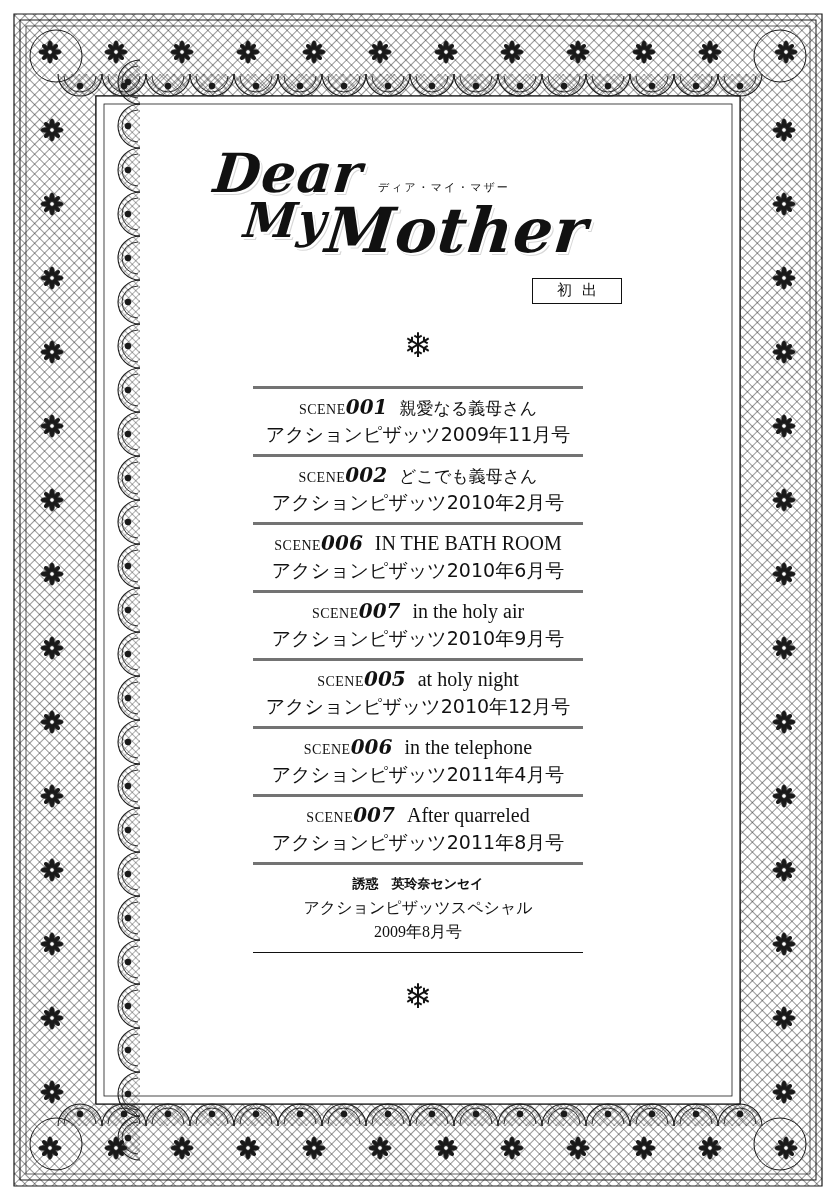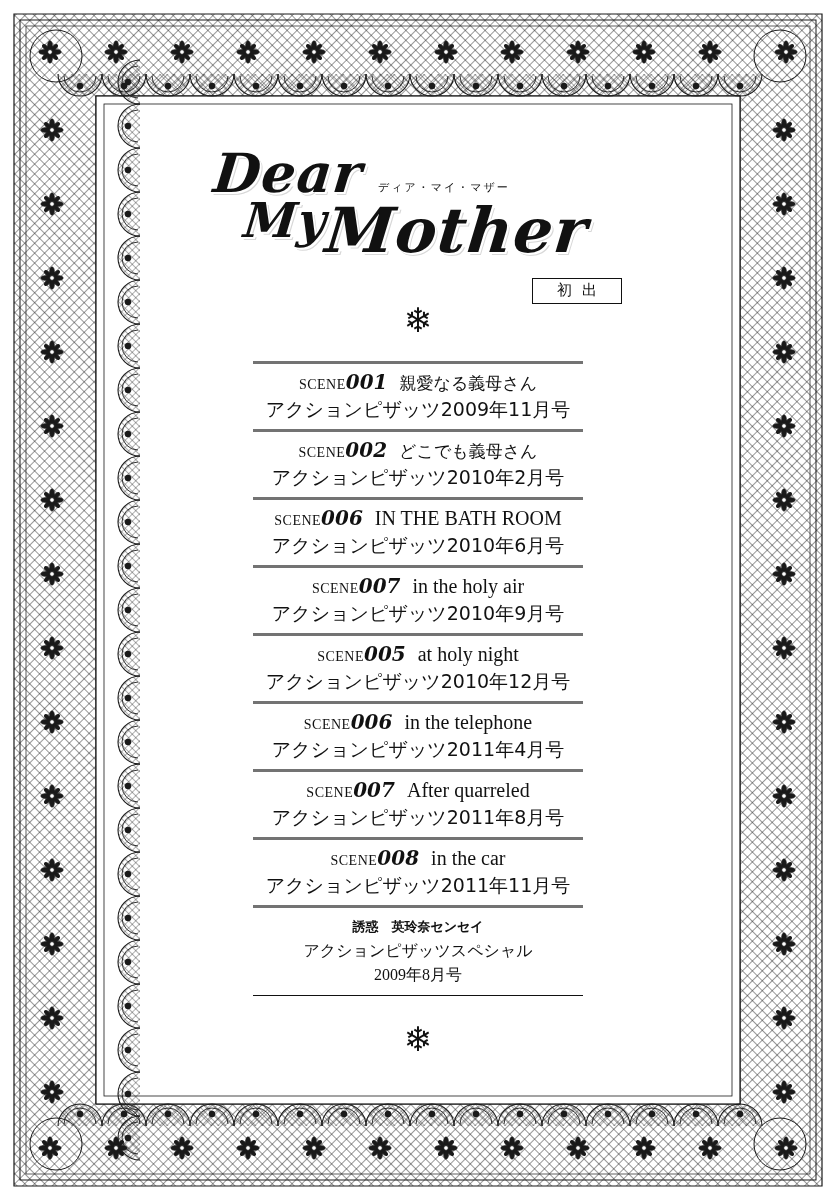--- a/index.html
+++ b/index.html
@@ -461,26 +461,20 @@
         <div class="scene-line2">アクションピザッツ2011年4月号</div>
       </div>
 
       <div class="scene-item">
         <div class="scene-line1">
           <span class="scene-label">SCENE</span><span class="scene-num">007</span><span class="scene-title">After quarreled</span>
         </div>
         <div class="scene-line2">アクションピザッツ2011年8月号</div>
       </div>
 
-      <div class="scene-item">
-        <div class="scene-line1">
-          <span class="scene-label">SCENE</span><span class="scene-num">008</span><span class="scene-title">in the car</span>
-        </div>
-        <div class="scene-line2">アクションピザッツ2011年11月号</div>
-      </div>
 
       <div class="scene-item">
         <div class="scene-extra-title">誘惑　英玲奈センセイ</div>
         <div class="scene-extra-sub">アクションピザッツスペシャル</div>
         <div class="scene-extra-sub">2009年8月号</div>
       </div>
 
     </div>
 
     <div class="ornament bottom">

